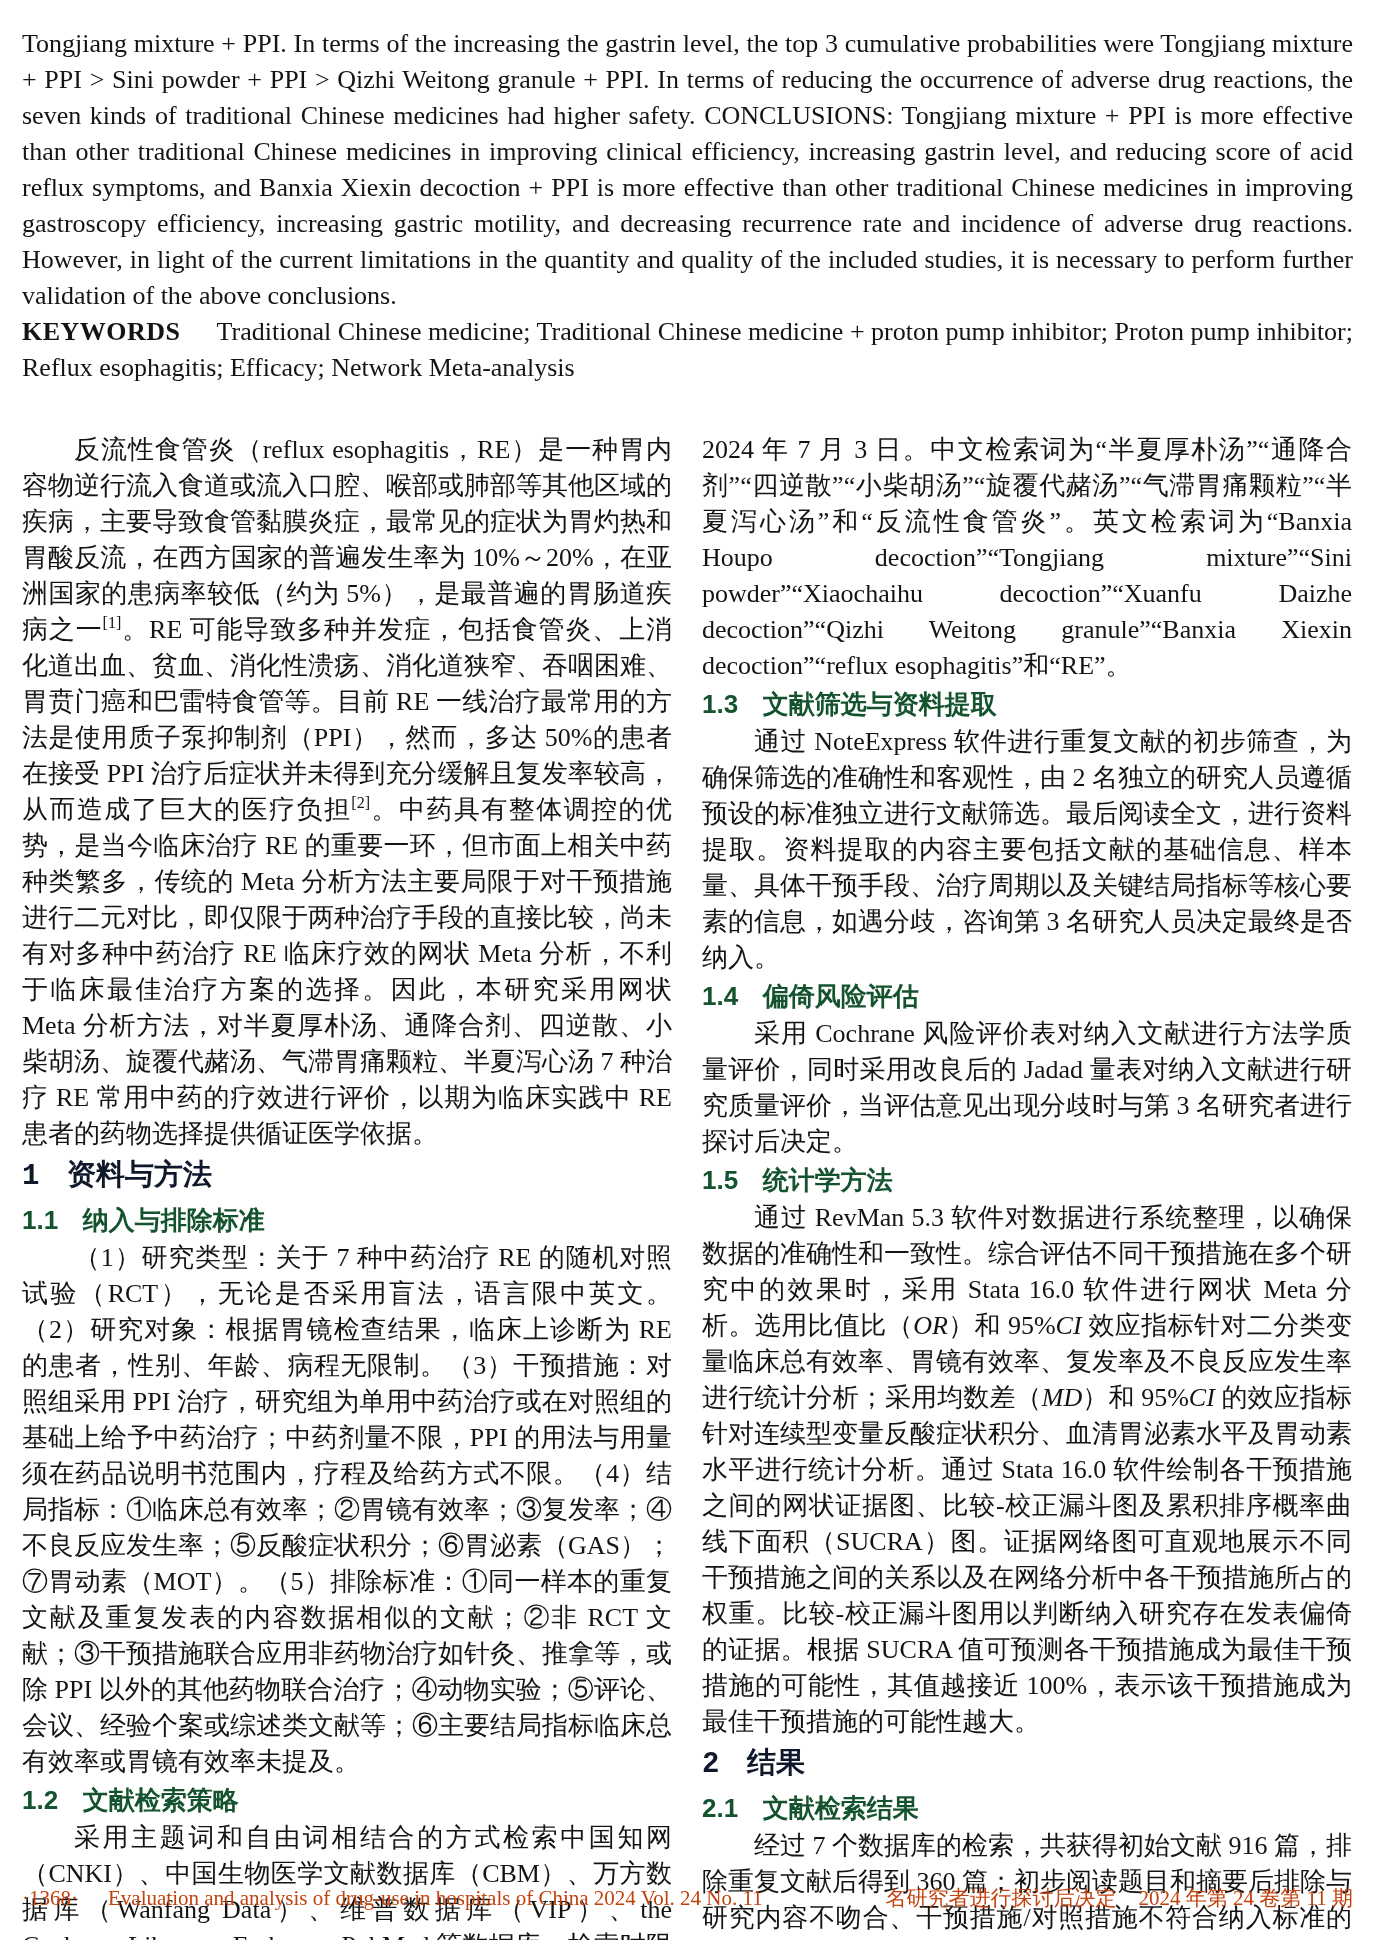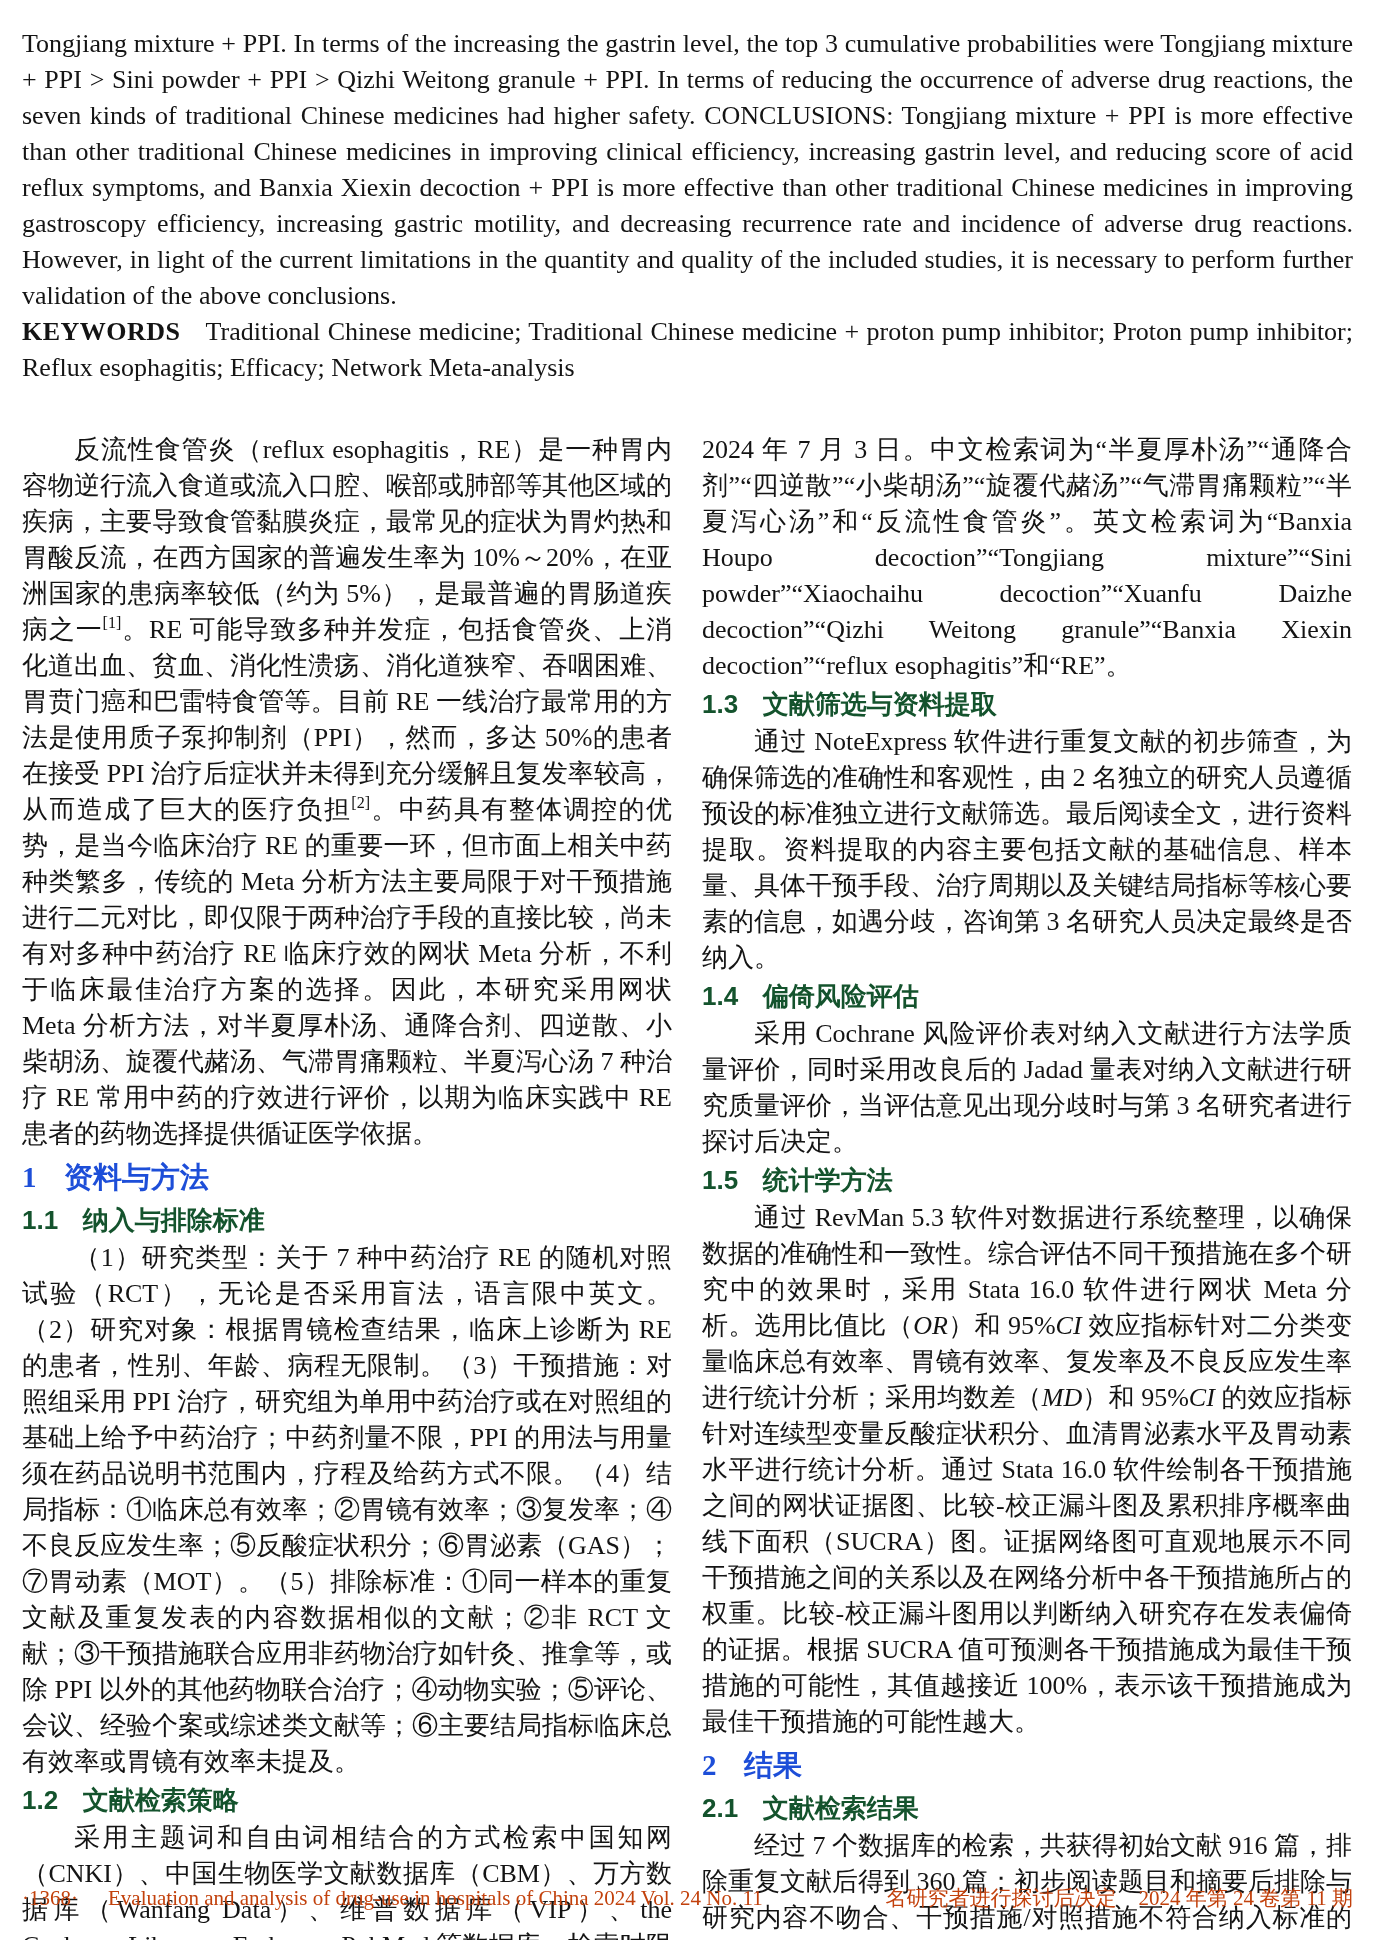--- a/index.html
+++ b/index.html
@@ -15,35 +15,35 @@
     padding: 26px 22px 0 22px;
   }
   .body-text {
     font-size: 26px;
     line-height: 36px;
     text-align: justify;
     margin: 0;
   }
   .abstract-paragraph { margin: 0; }
   .keywords-paragraph { margin: 0; }
-  .kw-label { margin-right: 25px; letter-spacing: 0.5px; }
+  .kw-label { margin-right: 36px; letter-spacing: 0.5px; }
   .cols {
     display: flex;
     gap: 30px;
     margin-top: 46px;
   }
   .col { width: 650px; }
   .indent { text-indent: 2em; }
   h2.sec-l1 {
-    font-family: Liberation Serif, serif;
+    font-family: Liberation Mono, monospace;
     font-weight: bold;
     font-size: 29px;
     line-height: 44px;
     margin: 3px 0 1px 0;
-    color: #1d4ed8;
+    color: #0f172a;
   }
   h3.sec-l2 {
     font-family: "Liberation Sans", "DejaVu Sans", sans-serif;
     font-weight: bold;
     font-size: 26px;
     line-height: 40px;
     margin: 0;
     color: #14532d;
   }
   .sec-num { margin-right: 0.95em; }

